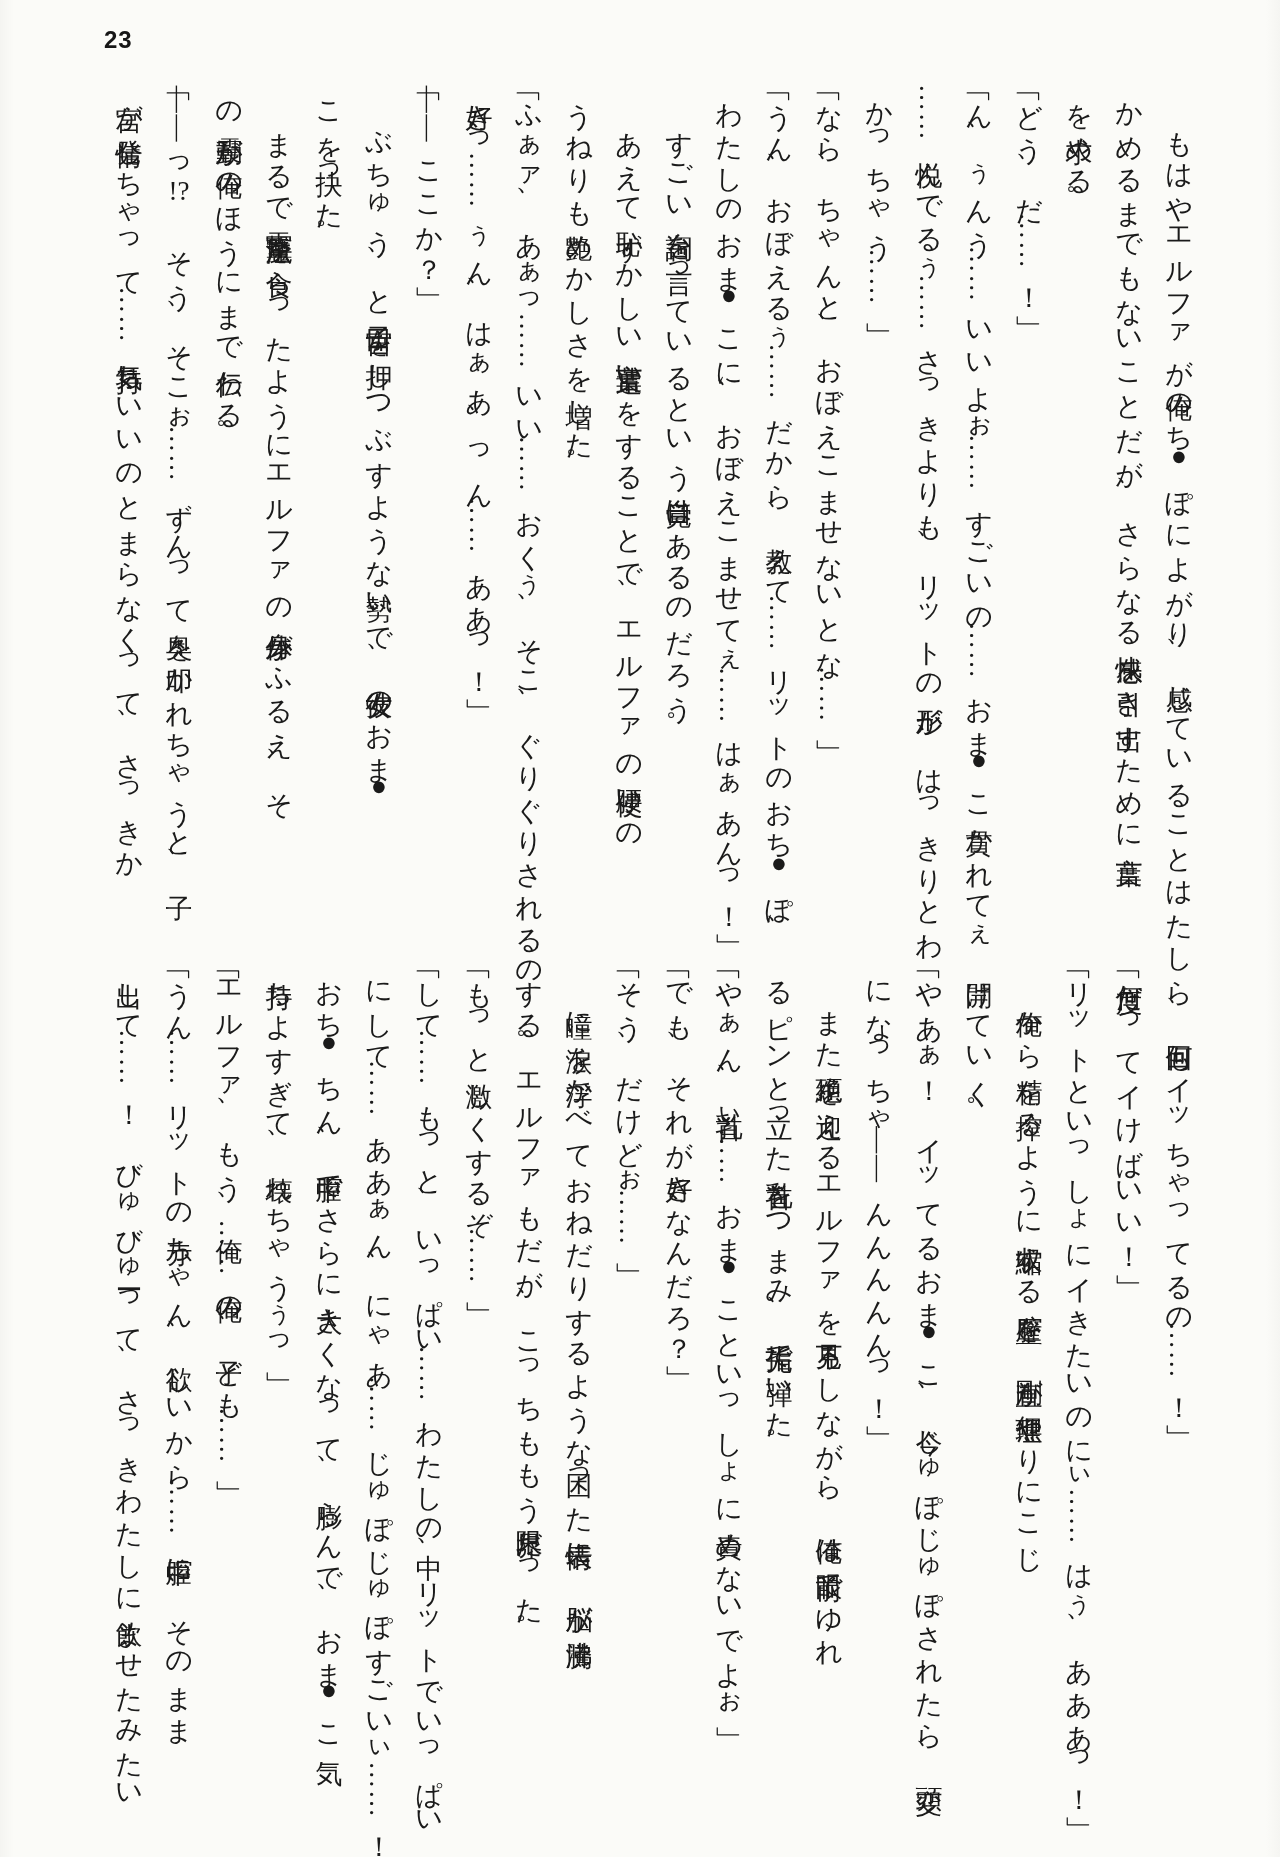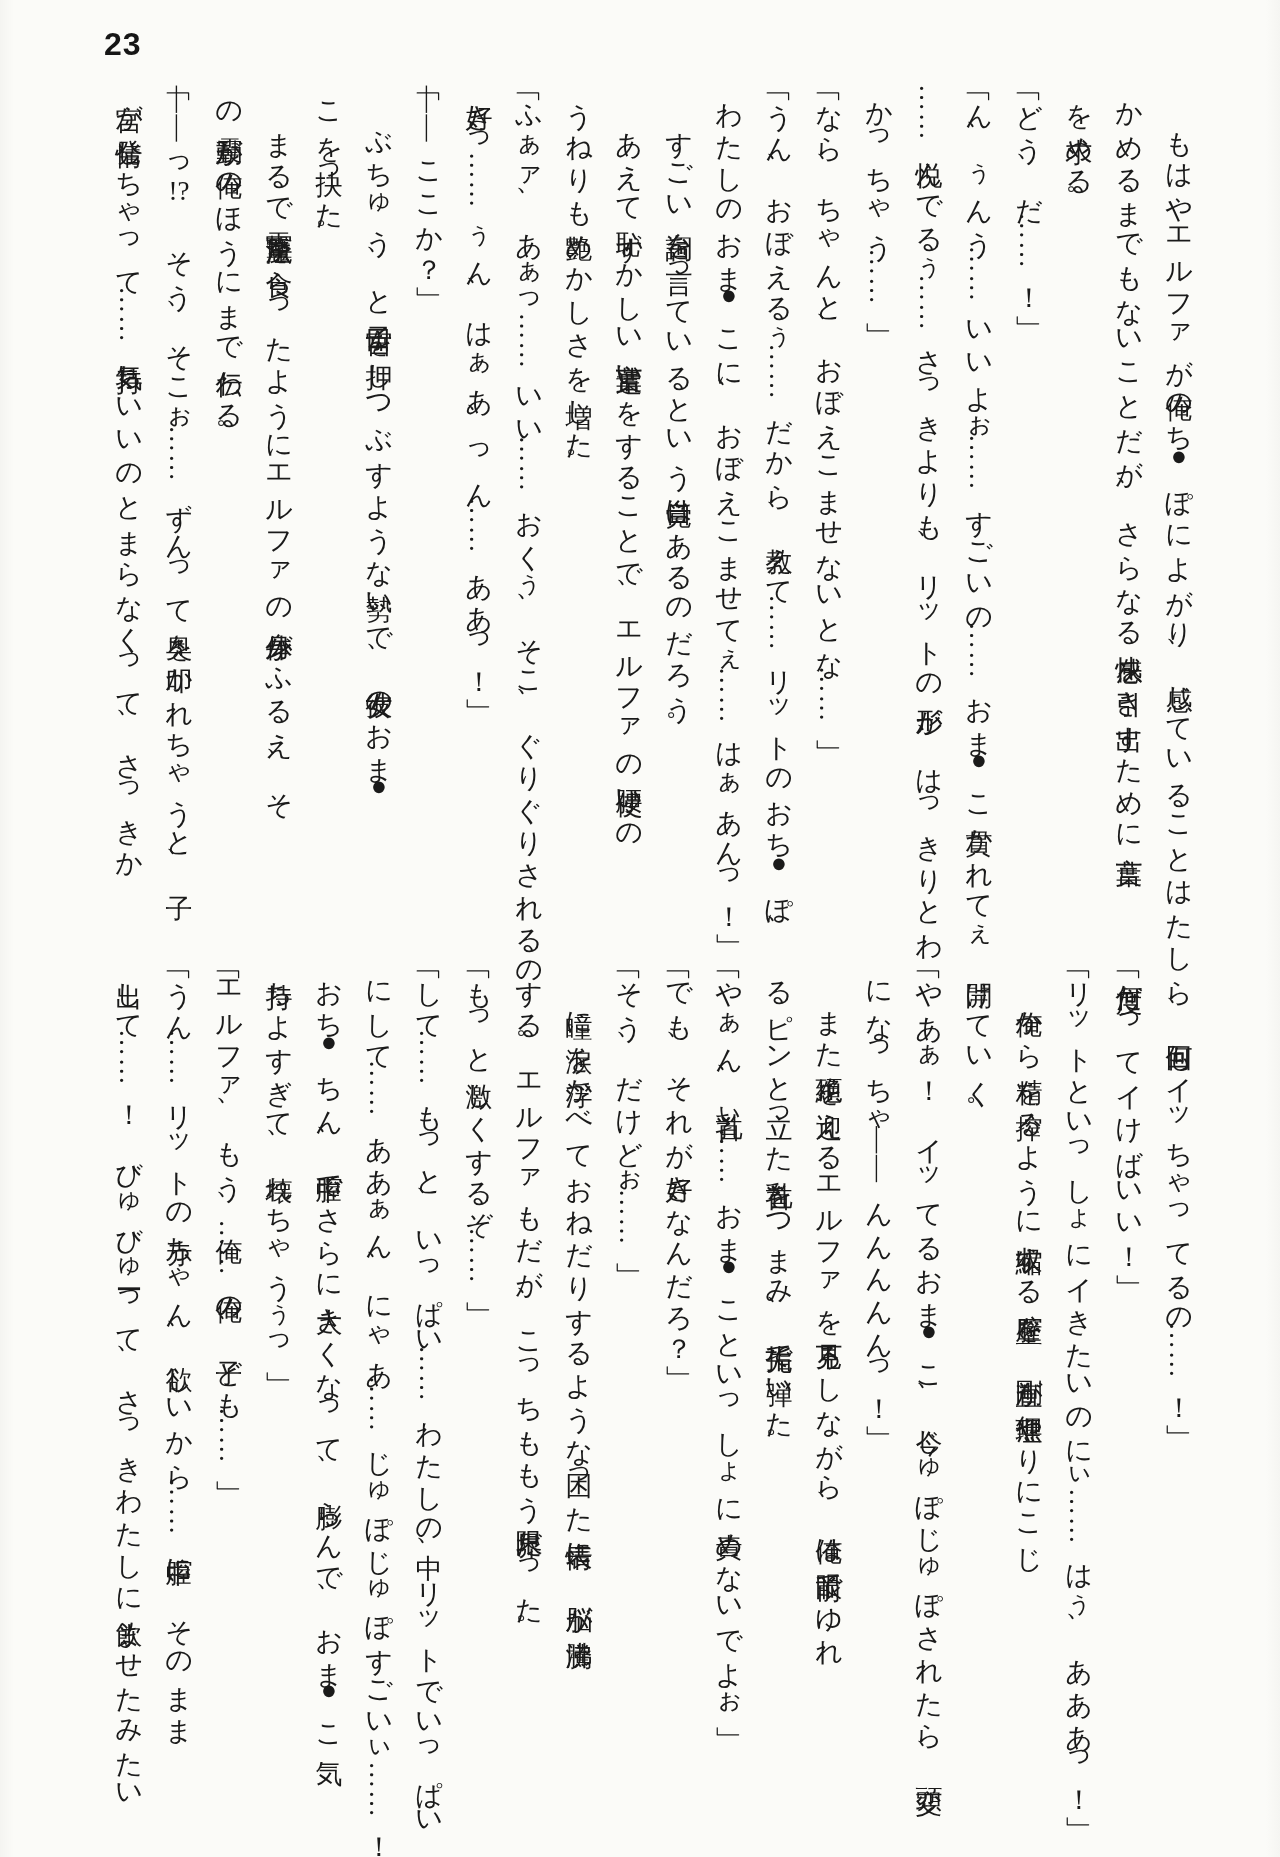--- a/index.html
+++ b/index.html
@@ -16,21 +16,21 @@
   .page {
     position: absolute;
     inset: 0;
     background: linear-gradient(90deg, #f4f4f1 0px, #fbfbf8 14px, #fbfbf8 1266px, #f5f5f2 1280px);
   }
   .page-number {
     position: absolute;
     left: 104px;
     top: 26px;
     font-family: "Liberation Sans", "DejaVu Sans", sans-serif;
-    font-size: 32px;
+    font-size: 24px;
     font-weight: 600;
     color: #161616;
     letter-spacing: 1px;
   }
   .vtext {
     position: absolute;
     right: 76px;
     writing-mode: vertical-rl;
     text-orientation: mixed;
     font-family: "Liberation Serif", "DejaVu Serif", serif;

